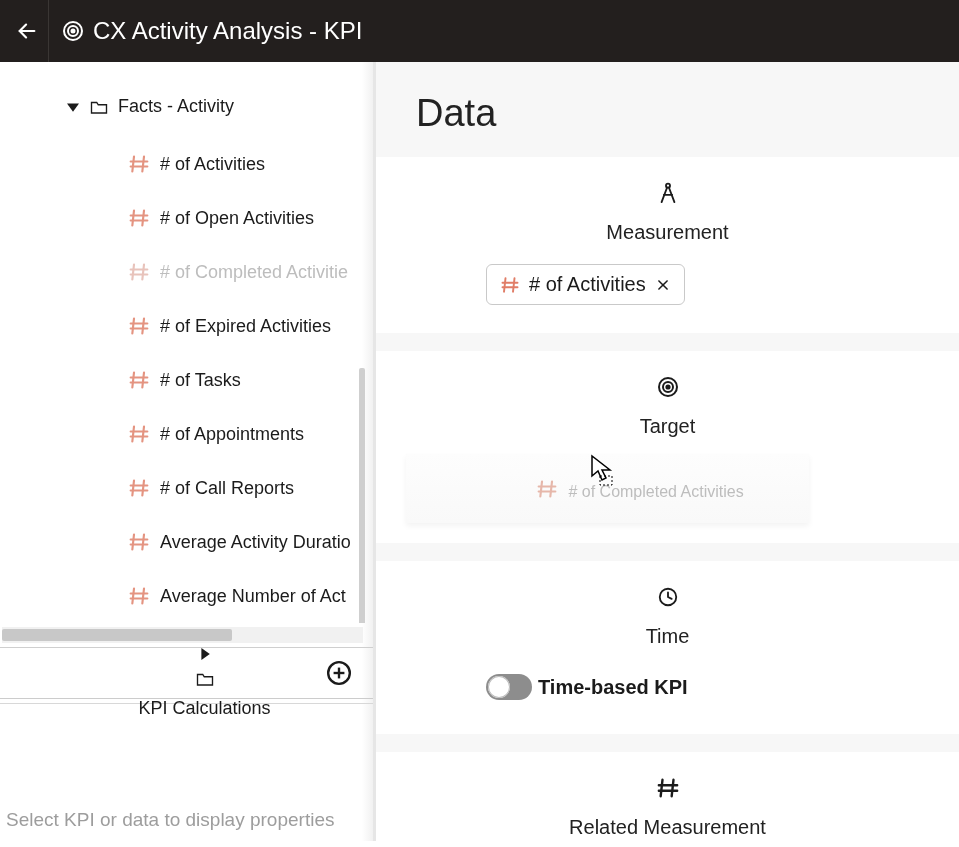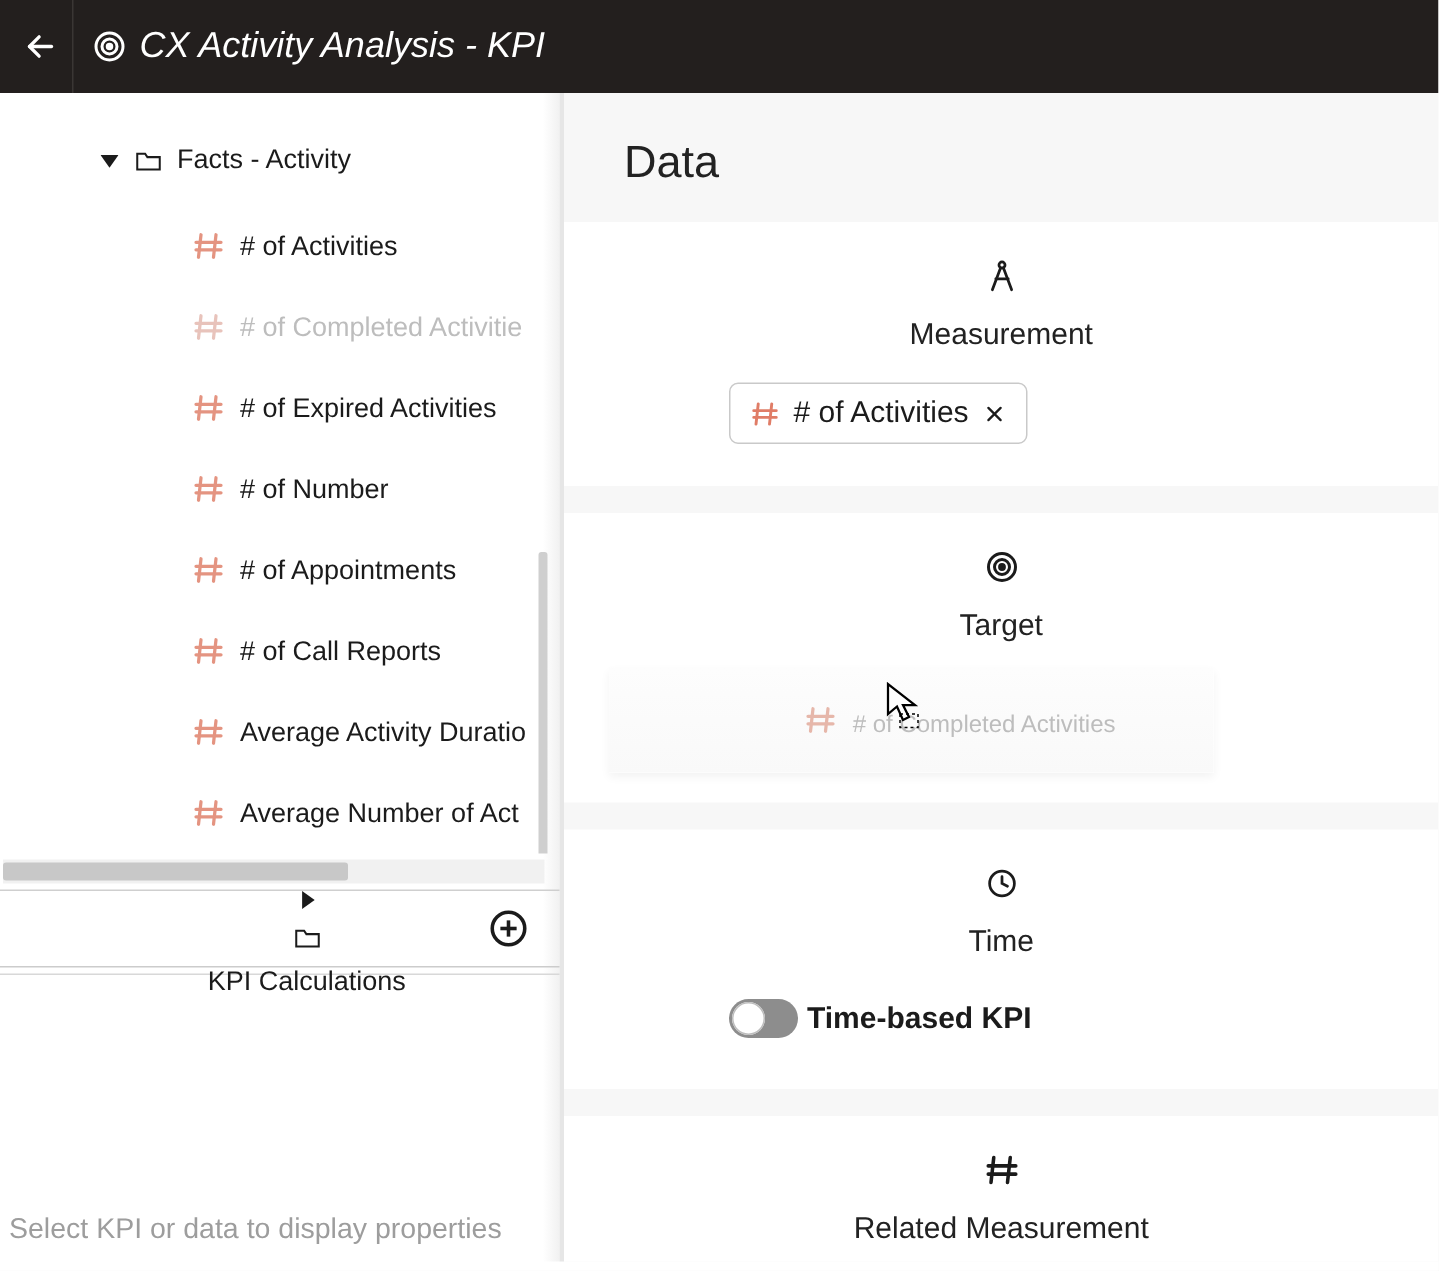--- a/index.html
+++ b/index.html
@@ -5,21 +5,20 @@
   * { box-sizing: border-box; margin: 0; padding: 0; }
   html, body { width: 959px; height: 847px; overflow: hidden; font-family: -apple-system, "Segoe UI", Helvetica, Arial, sans-serif; background: #fff; color: #1b1b1b; }
   
   .header {
     height: 62px;
     background: #231f1e;
     color: #fff;
     display: flex;
     align-items: center;
     padding: 0 10px;
-    font-style: italic;
   }
   .back-btn {
     width: 34px; height: 34px; display:flex; align-items:center; justify-content:center;
     color:#fff; cursor:pointer;
   }
   .vline {
     width:1px; height:62px; background:#3a3634; margin: 0 8px 0 4px;
   }
   .hdr-icon { display:flex; align-items:center; justify-content:center; margin: 0 8px 0 4px; }
   .hdr-title { font-size: 24px; font-weight: 400; color:#fff; }
@@ -85,21 +84,21 @@
     position:absolute; bottom:10px; left:0; right:0; padding: 0 6px;
     font-size:19px; color:#9d9d9d;
     white-space:nowrap; overflow:hidden;
   }
 
   
   .main {
     flex:1; background:#f7f7f7; padding: 24px 0 0 0; overflow:hidden;
   }
   .main h1.section-title {
-    font-size:30px; font-weight:400; color:#222; padding: 6px 0 22px 40px;
+    font-size:38px; font-weight:400; color:#222; padding: 6px 0 22px 40px;
   }
   .card {
     background:#fff; margin: 0 0 18px 0; padding: 24px 30px 28px 30px;
   }
   .card-head { display:flex; align-items:center; gap:16px; font-size:20px; color:#222;flex-direction:column; }
   .card-head-icon { width:24px; height:24px; display:inline-flex; align-items:center; justify-content:center; flex:0 0 auto; }
   .chip-row { padding: 20px 0 0 80px; }
   .chip {
     display:inline-flex; align-items:center; gap:8px;
     border:1px solid #c9c9c9; border-radius:6px; padding:8px 12px;
@@ -170,20 +169,28 @@
       <div class="tree-items">
 
         <div class="tree-item">
           <span class="hash-icon">
               <svg width="20" height="20" viewBox="0 0 24 24" fill="none">
                 <path d="M6 3 L4 21 M18 3 L16 21 M2 9 H22 M2 15 H22" stroke="#e49481" stroke-width="2.6" stroke-linecap="round"></path>
               </svg>
             </span>
           <span># of Activities</span>
         </div>
+        <div class="tree-item">
+          <span class="hash-icon">
+              <svg width="20" height="20" viewBox="0 0 24 24" fill="none">
+                <path d="M6 3 L4 21 M18 3 L16 21 M2 9 H22 M2 15 H22" stroke="#e49481" stroke-width="2.6" stroke-linecap="round"></path>
+              </svg>
+            </span>
+          <span># of Open Activities</span>
+        </div>
         <div class="tree-item dragging">
           <span class="hash-icon">
               <svg width="20" height="20" viewBox="0 0 24 24" fill="none">
                 <path d="M6 3 L4 21 M18 3 L16 21 M2 9 H22 M2 15 H22" stroke="#e8c3bb" stroke-width="2.6" stroke-linecap="round"></path>
               </svg>
             </span>
           <span># of Completed Activitie</span>
         </div>
         <div class="tree-item">
           <span class="hash-icon">
@@ -192,21 +199,21 @@
               </svg>
             </span>
           <span># of Expired Activities</span>
         </div>
         <div class="tree-item">
           <span class="hash-icon">
               <svg width="20" height="20" viewBox="0 0 24 24" fill="none">
                 <path d="M6 3 L4 21 M18 3 L16 21 M2 9 H22 M2 15 H22" stroke="#e49481" stroke-width="2.6" stroke-linecap="round"></path>
               </svg>
             </span>
-          <span># of Number</span>
+          <span># of Tasks</span>
         </div>
         <div class="tree-item">
           <span class="hash-icon">
               <svg width="20" height="20" viewBox="0 0 24 24" fill="none">
                 <path d="M6 3 L4 21 M18 3 L16 21 M2 9 H22 M2 15 H22" stroke="#e49481" stroke-width="2.6" stroke-linecap="round"></path>
               </svg>
             </span>
           <span># of Appointments</span>
         </div>
         <div class="tree-item">

